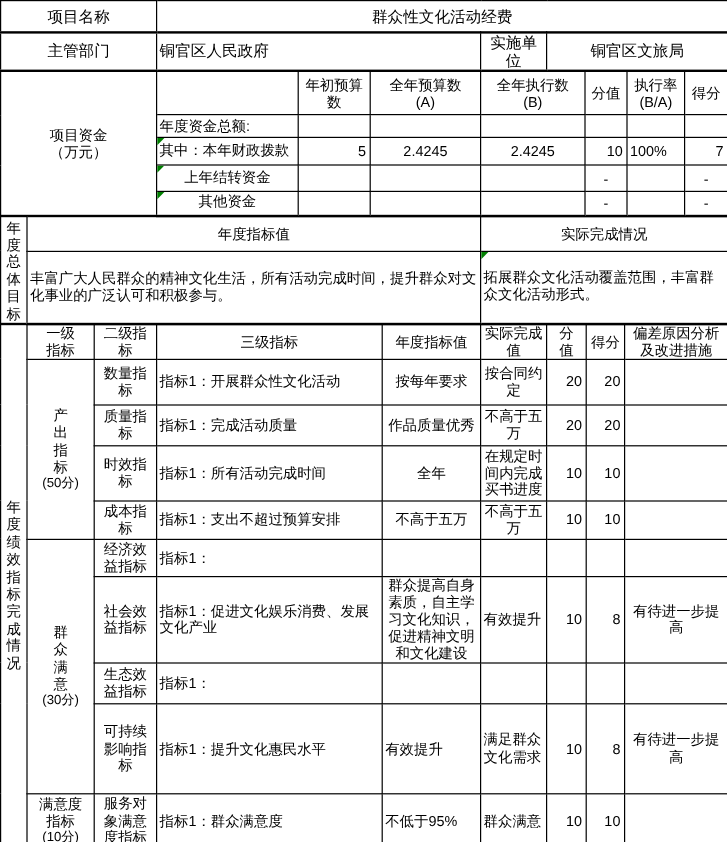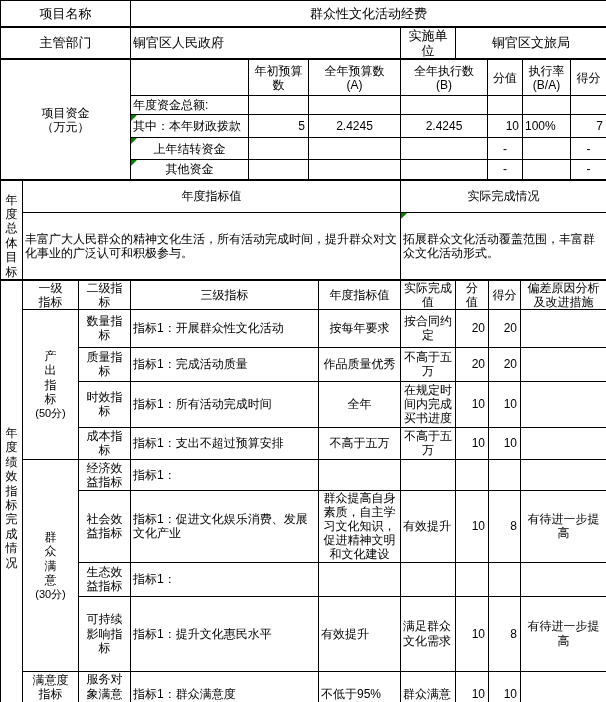--- a/index.html
+++ b/index.html
@@ -15,26 +15,26 @@
     text-align: center; vertical-align: middle; overflow: hidden;
     word-break: break-all; white-space: pre-line; line-height: 1.18;
   }
   .tl { text-align: left; }
   .ar { text-align: right; padding-right: 3px; }
   tr.b2 > td, tr.b2 > th { border-bottom-width: 2px; }
   .top-table td { font-size: 13px; margin-left: 44px; }
   .vlabel { display: inline-block; width: 13px; line-height: 1.2; text-align: center; }
   .w40 { display: inline-block; width: 40px; line-height: 1.2; text-align: center; }
   .note { white-space: nowrap; font-size: 11px; display: block; }
-  .rel { position: relative; }
+  .rel { position: relative; font-family: Liberation Mono, monospace; }
   .tri {
     position: absolute; top: 0; left: 0; width: 0; height: 0;
     border-top: 6px solid #008000; border-right: 6px solid transparent;
   }
-  .vtop { vertical-align: top; padding-top: 12px; }
+  .vtop { vertical-align: top; padding-top: 2px; }
 </style>
 </head>
 <body>
 
 <div class="sheet">
 
   <table class="first top-table">
     <colgroup>
         <col style="width:130px">
         <col style="width:270px">

